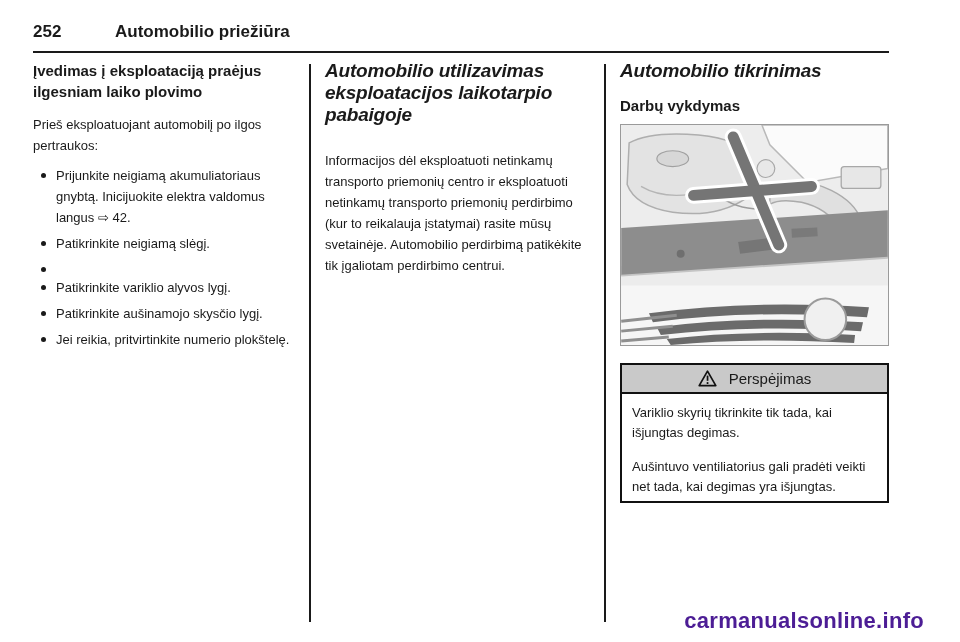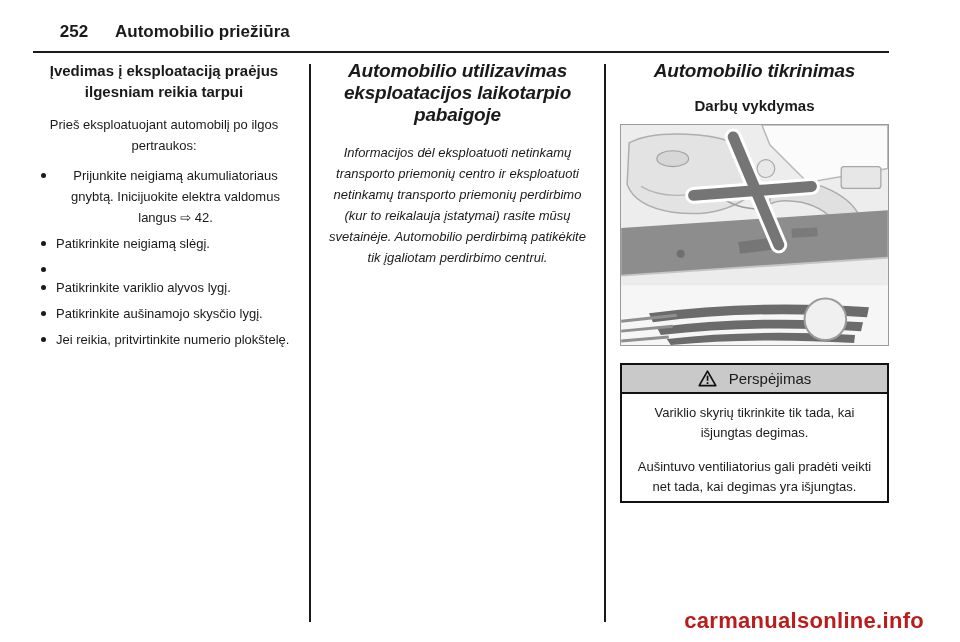--- a/index.html
+++ b/index.html
@@ -1,19 +1,19 @@
 <!DOCTYPE html>
 <html><head>
 <meta charset="utf-8">
 <style>
   * { margin:0; padding:0; box-sizing:border-box; }
   html,body { background:#ffffff; }
   .page {
     position:relative; width:960px; height:642px; background:#ffffff;
-    font-family:"Liberation Sans", sans-serif; color:#1a1a1a; overflow:hidden;text-align:center;
+    font-family:"Liberation Sans", sans-serif; color:#1a1a1a; overflow:hidden;
   }
   
   .header {
     position:absolute; left:33px; top:22px; width:856px;
     display:flex; align-items:flex-end;
     border-bottom:2px solid #1a1a1a; padding-bottom:9px;
   }
   .page-num { font-size:17px; font-weight:bold; width:82px; }
   .chapter  { font-size:17px; font-weight:bold; }
   
@@ -22,21 +22,21 @@
   .vdivider.d2 { left:604px; }
   
   .col { position:absolute; top:60px; }
   .col1 { left:33px;  width:262px; }
   .col2 { left:325px; width:265px; }
   .col3 { left:620px; width:269px; }
   .h2 { font-size:15px; font-weight:bold; line-height:21px; }
   .h1 { font-size:19px; font-weight:bold; line-height:22px; letter-spacing:-0.2px;font-style:italic; }
   .body-text { font-size:13px; line-height:21px; }
   .col1 .intro { margin-top:12px; }
-  .col2 .body-text { margin-top:16px;font-style:italic; }
+  .col2 .body-text { margin-top:24px; }
   
   ul.bullets { list-style:none; margin-top:9px; }
   ul.bullets li { display:flex; margin-bottom:5px; }
   .dot { width:5px; height:5px; border-radius:50%; background:#1a1a1a; margin:8px 10px 0 8px; flex:none; }
   .li-text { font-size:13px; line-height:21px; }
   
   .col3 .h3 { font-size:15px; font-weight:bold; margin-top:15px; }
   .figure { margin-top:10px; width:269px; height:222px; border:1px solid #9a9a9a; background:#fff; }
   .warning { margin-top:13px; }
   .warning-head {
@@ -46,38 +46,38 @@
   }
   .warning-body {
     border:2px solid #111; border-top:none; background:#fff;
     padding:9px 10px 4px 10px;
   }
   .warning-body p { font-size:13px; line-height:20px; }
   .warning-body p + p { margin-top:14px; }
   
   .watermark {
     position:absolute; right:36px; bottom:8px;
-    font-size:22px; font-weight:600; color:#b91c1c; letter-spacing:0.3px;
+    font-size:22px; font-weight:600; color:#4c1d95; letter-spacing:0.3px;
   }
 </style>
 </head>
 <body>
 
 <div class="page">
 
   <div class="header">
     <span class="page-num">252</span>
     <span class="chapter">Automobilio priežiūra</span>
   </div>
 
   <div class="vdivider d1"></div>
   <div class="vdivider d2"></div>
 
   <div class="col col1">
-    <div class="h2">Įvedimas į eksploataciją praėjus ilgesniam reikia tarpui</div>
+    <div class="h2">Įvedimas į eksploataciją praėjus ilgesniam laiko plovimo</div>
     <div class="body-text intro">Prieš eksploatuojant automobilį po ilgos pertraukos:</div>
     <ul class="bullets">
       <li>
         <span class="dot"></span>
         <span class="li-text">Prijunkite neigiamą akumuliatoriaus gnybtą. Inicijuokite elektra valdomus langus ⇨ 42.</span>
       </li>
       <li>
         <span class="dot"></span>
         <span class="li-text">Patikrinkite neigiamą slėgį.</span>
       </li>

